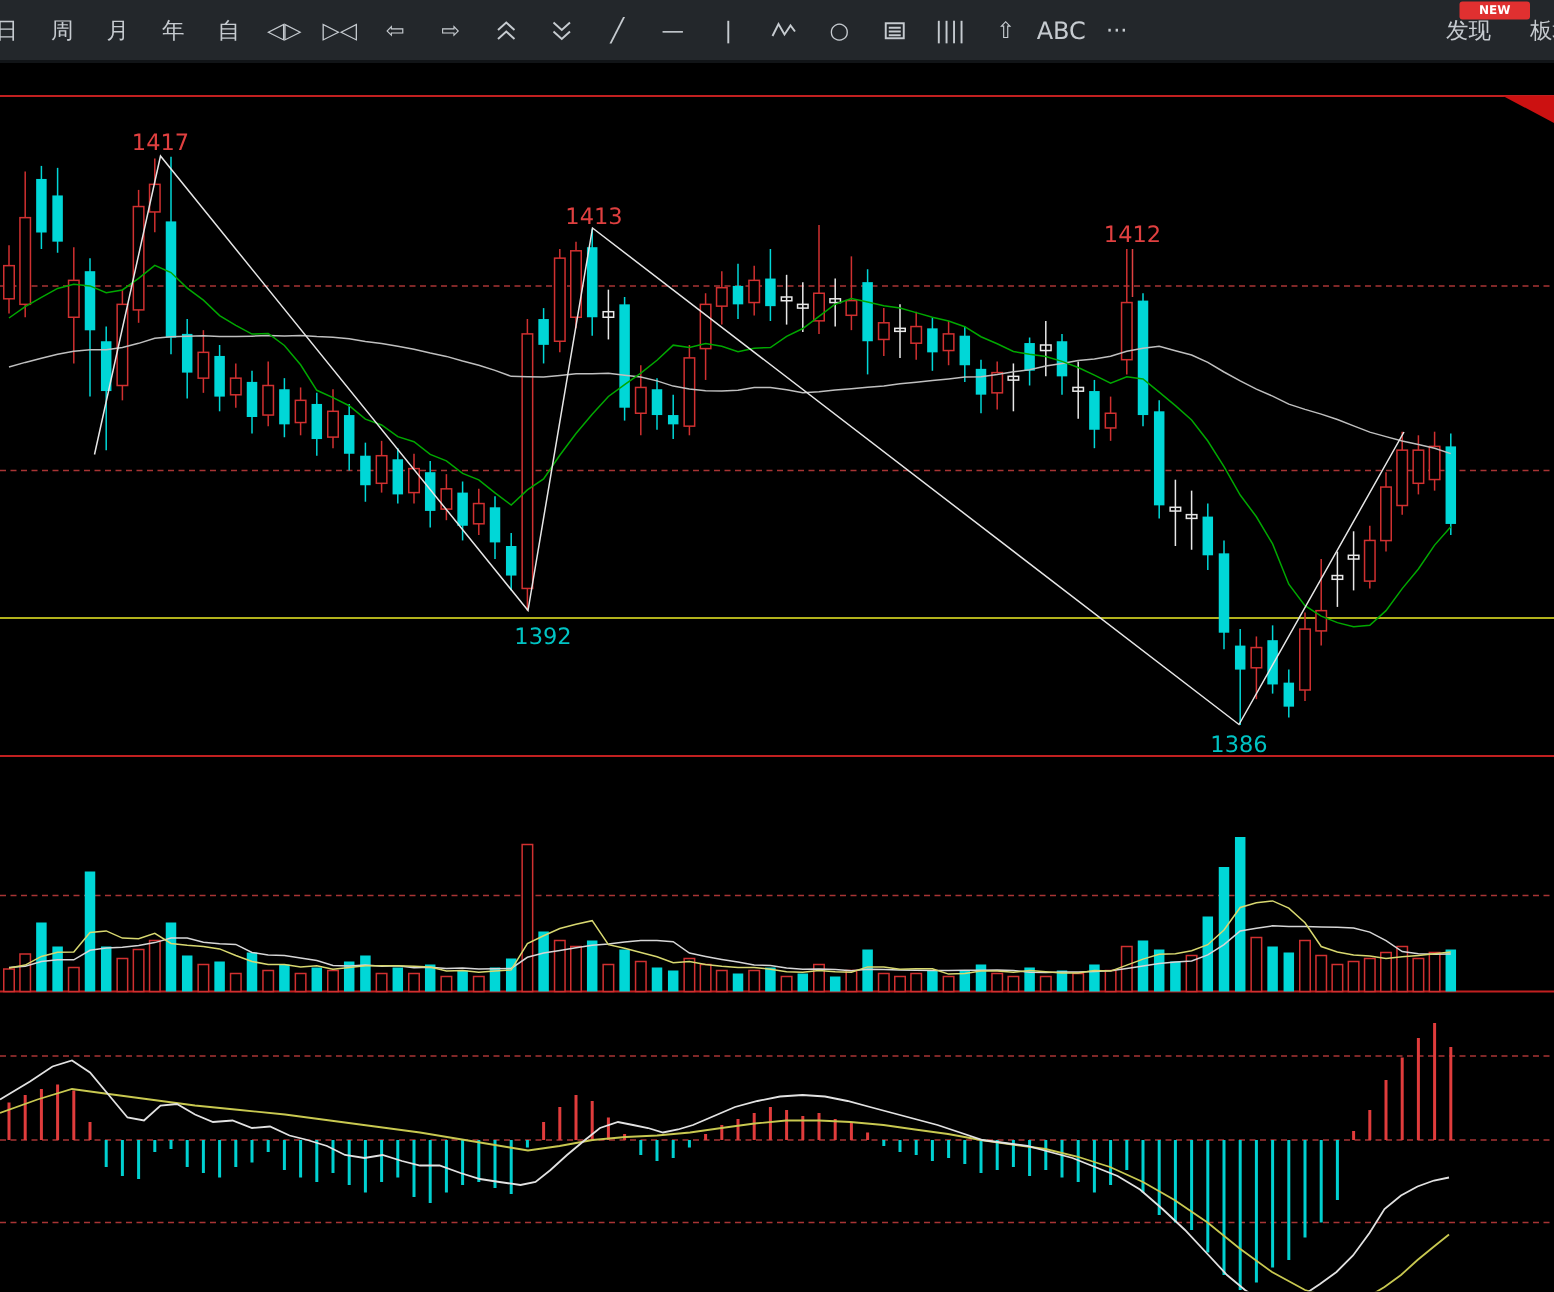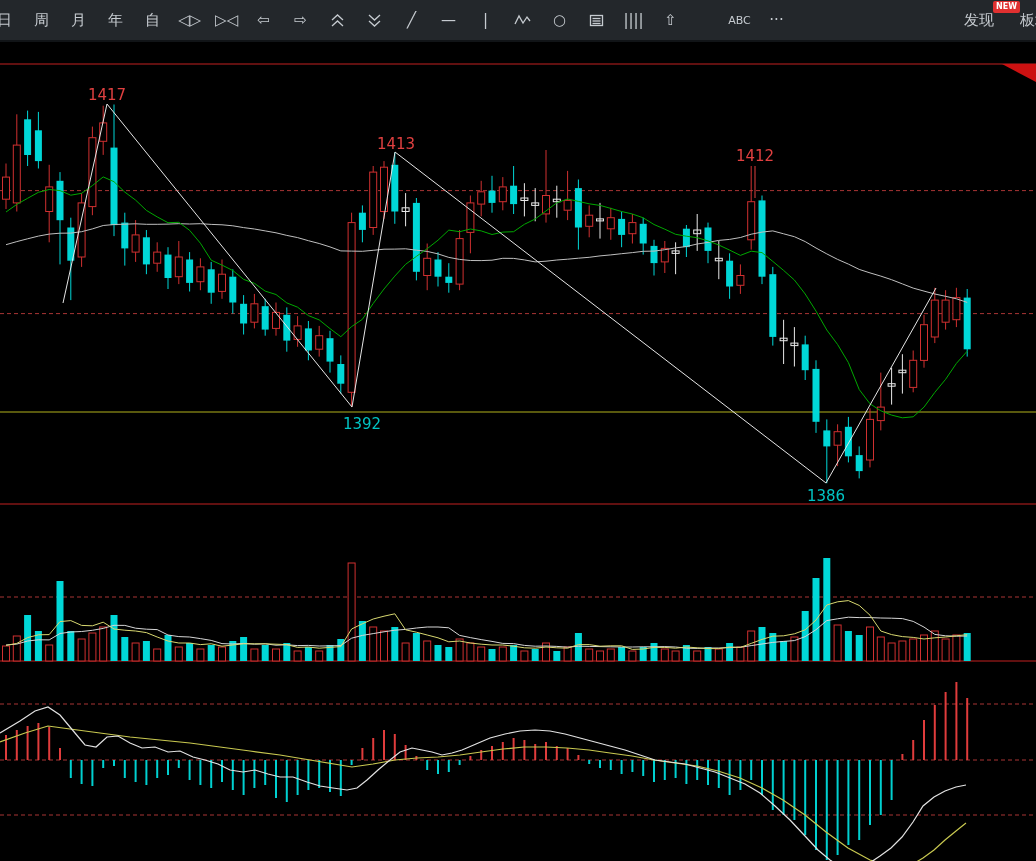--- a/index.html
+++ b/index.html
@@ -4,25 +4,25 @@
 <style>
   html,body{margin:0;padding:0;background:#000;}
   #screen{position:relative;width:1036px;height:861px;background:#000;overflow:hidden;
           font-family:"DejaVu Sans","Liberation Sans",sans-serif;}
   #toolbar{position:absolute;top:0;left:0;width:1036px;height:40px;background:#23272b;
            border-bottom:2px solid #111417;display:flex;align-items:center;z-index:2;}
   .tb-btn{width:37px;height:40px;display:flex;align-items:center;justify-content:center;
           color:#c6cbd0;font-size:15px;cursor:pointer;flex:0 0 auto;user-select:none;}
   .tb-btn.cut{margin-left:-14px;}
   .tb-btn svg{display:block;}
-  .tb-btn.small{font-size:11px;letter-spacing:0;margin-left:32px;}
+  .tb-btn.small{font-size:16px;letter-spacing:0;}
   #tb-right{position:absolute;right:-14px;top:0;height:40px;display:flex;align-items:center;gap:26px;}
   .tb-link{color:#c6cbd0;font-size:15px;position:relative;cursor:pointer;white-space:nowrap;}
   #new-badge{position:absolute;top:-10px;right:-26px;background:#e03030;color:#fff;
-             font-size:8px;font-weight:bold;padding:1px 3px;border-radius:2px;line-height:10px;}
+             font-size:8px;font-weight:bold;padding:1px 13px;border-radius:2px;line-height:10px;}
   #chart{position:absolute;top:0;left:0;}
   text{font-family:"DejaVu Sans","Liberation Sans",sans-serif;}
 </style>
 </head>
 <body>
 
 <div id="screen">
   <div id="toolbar">
 
     <div class="tb-btn cut">日</div>

